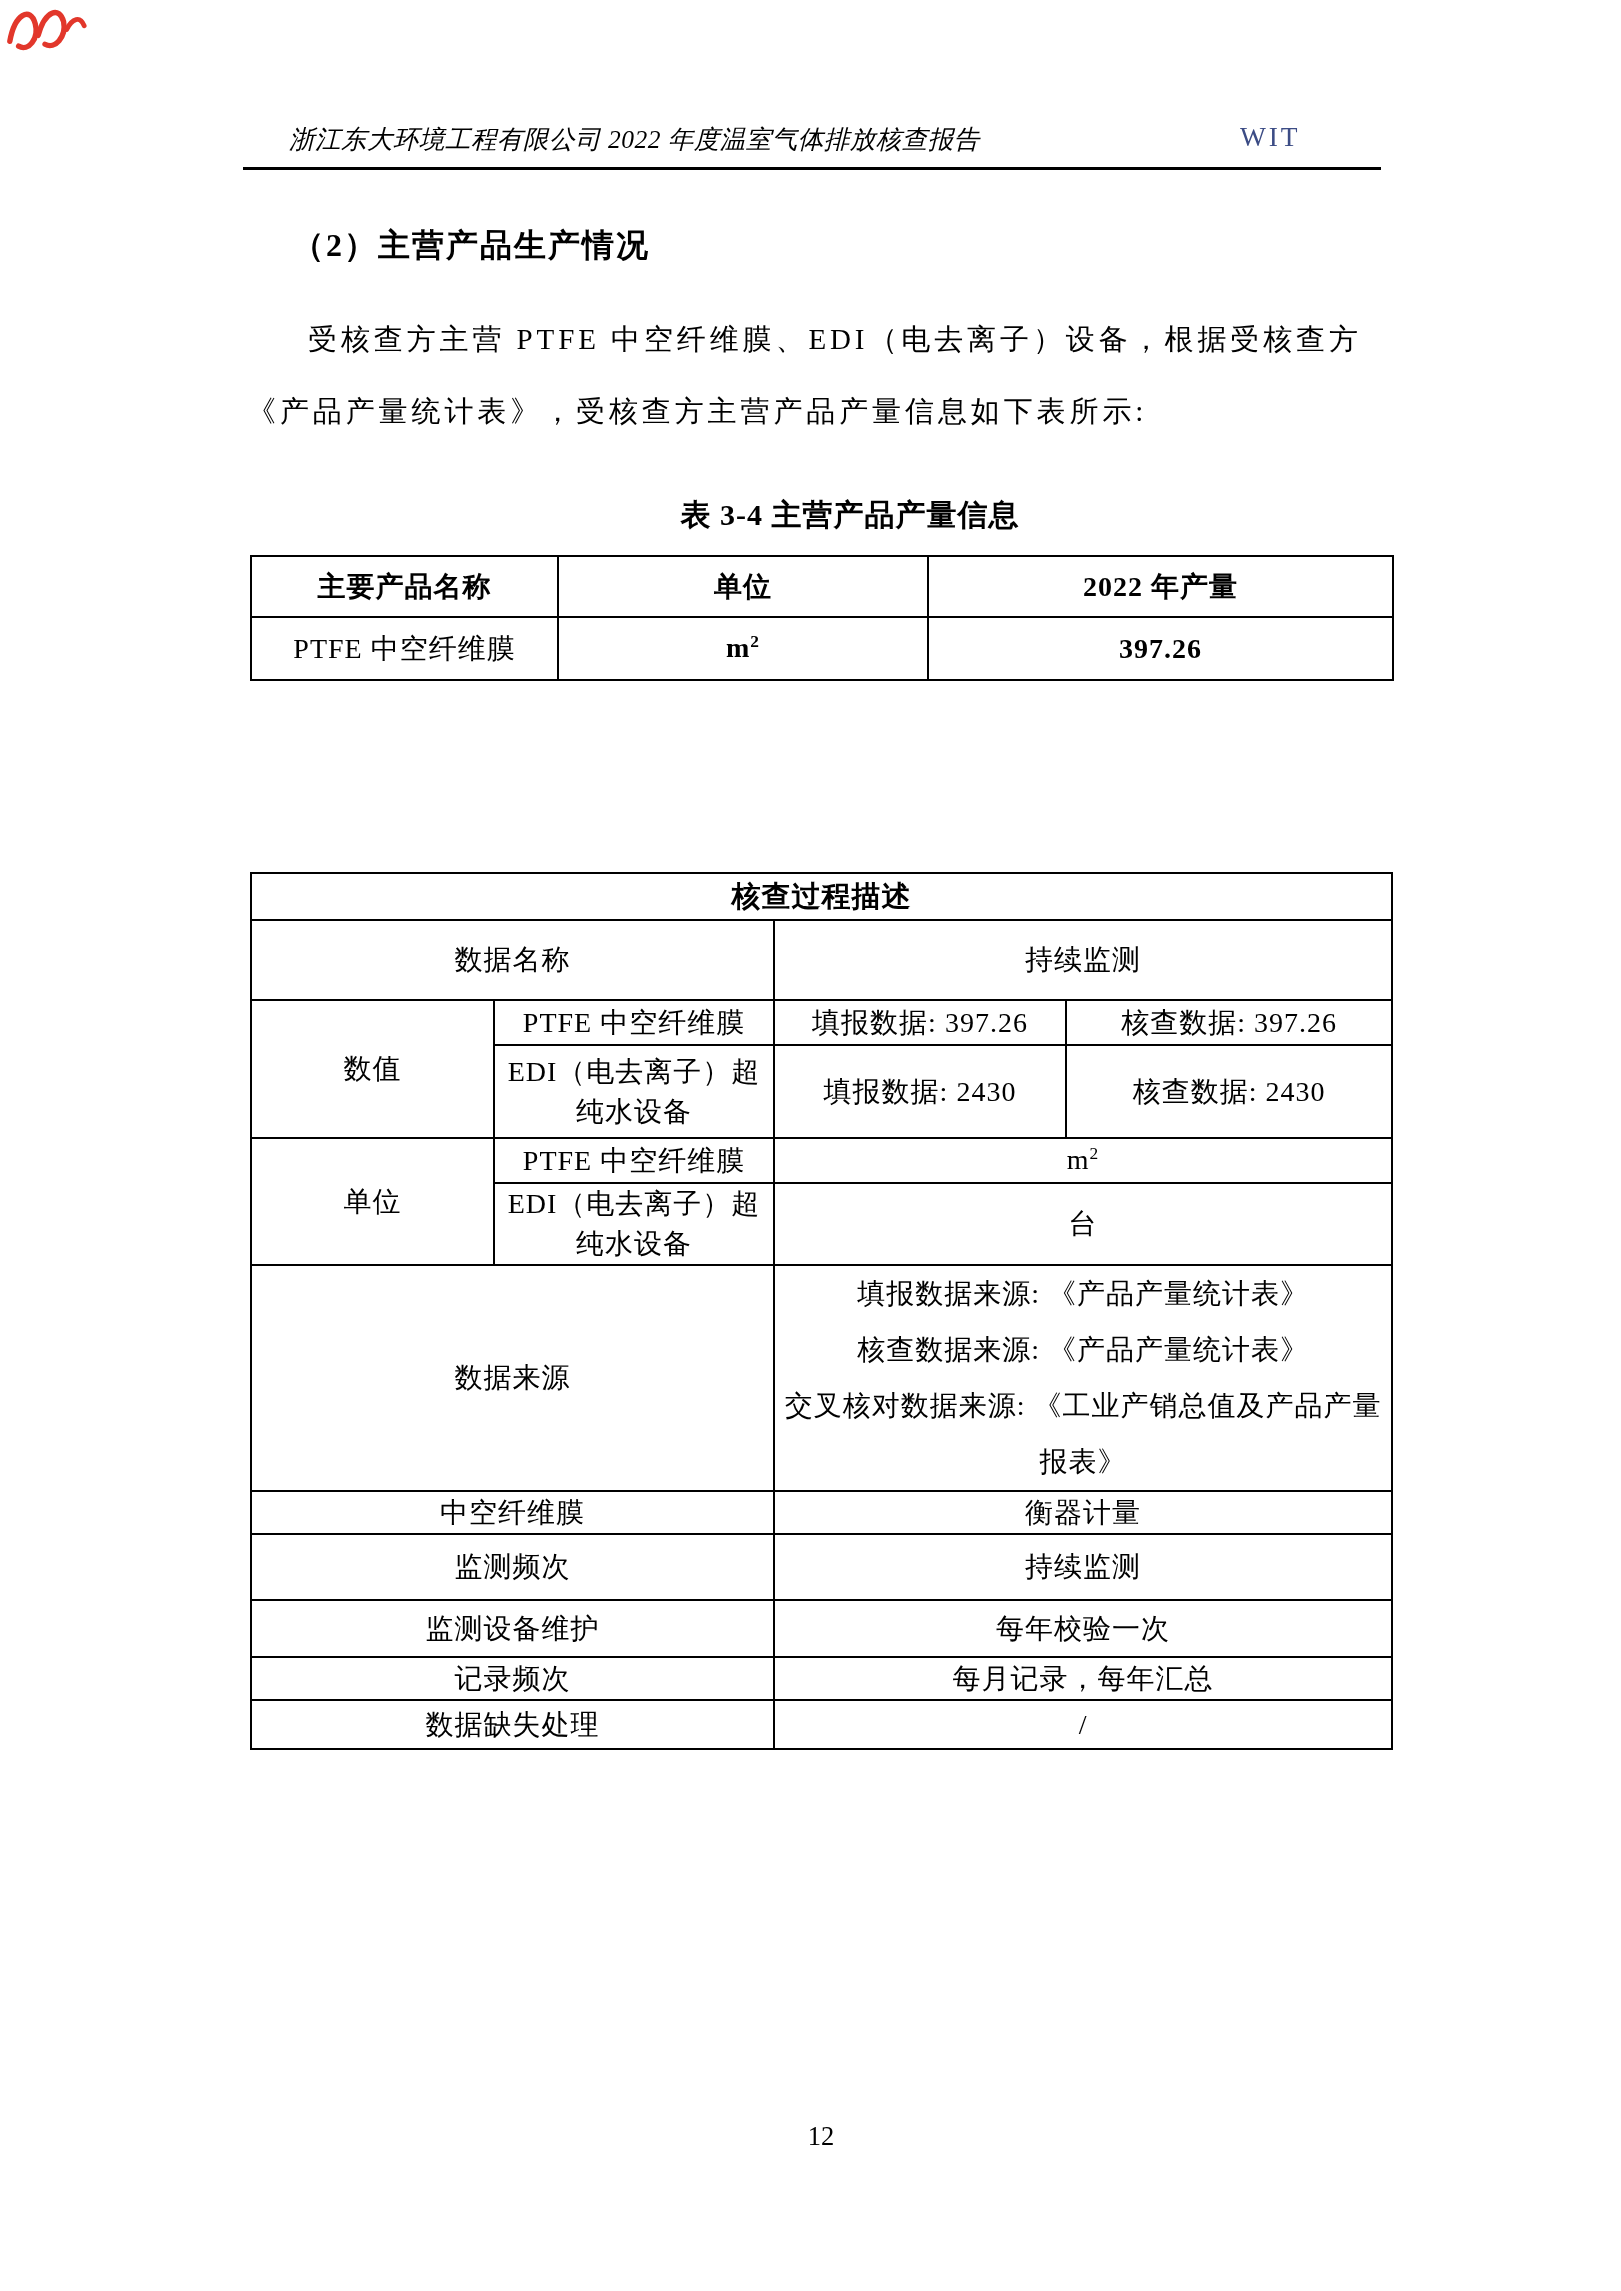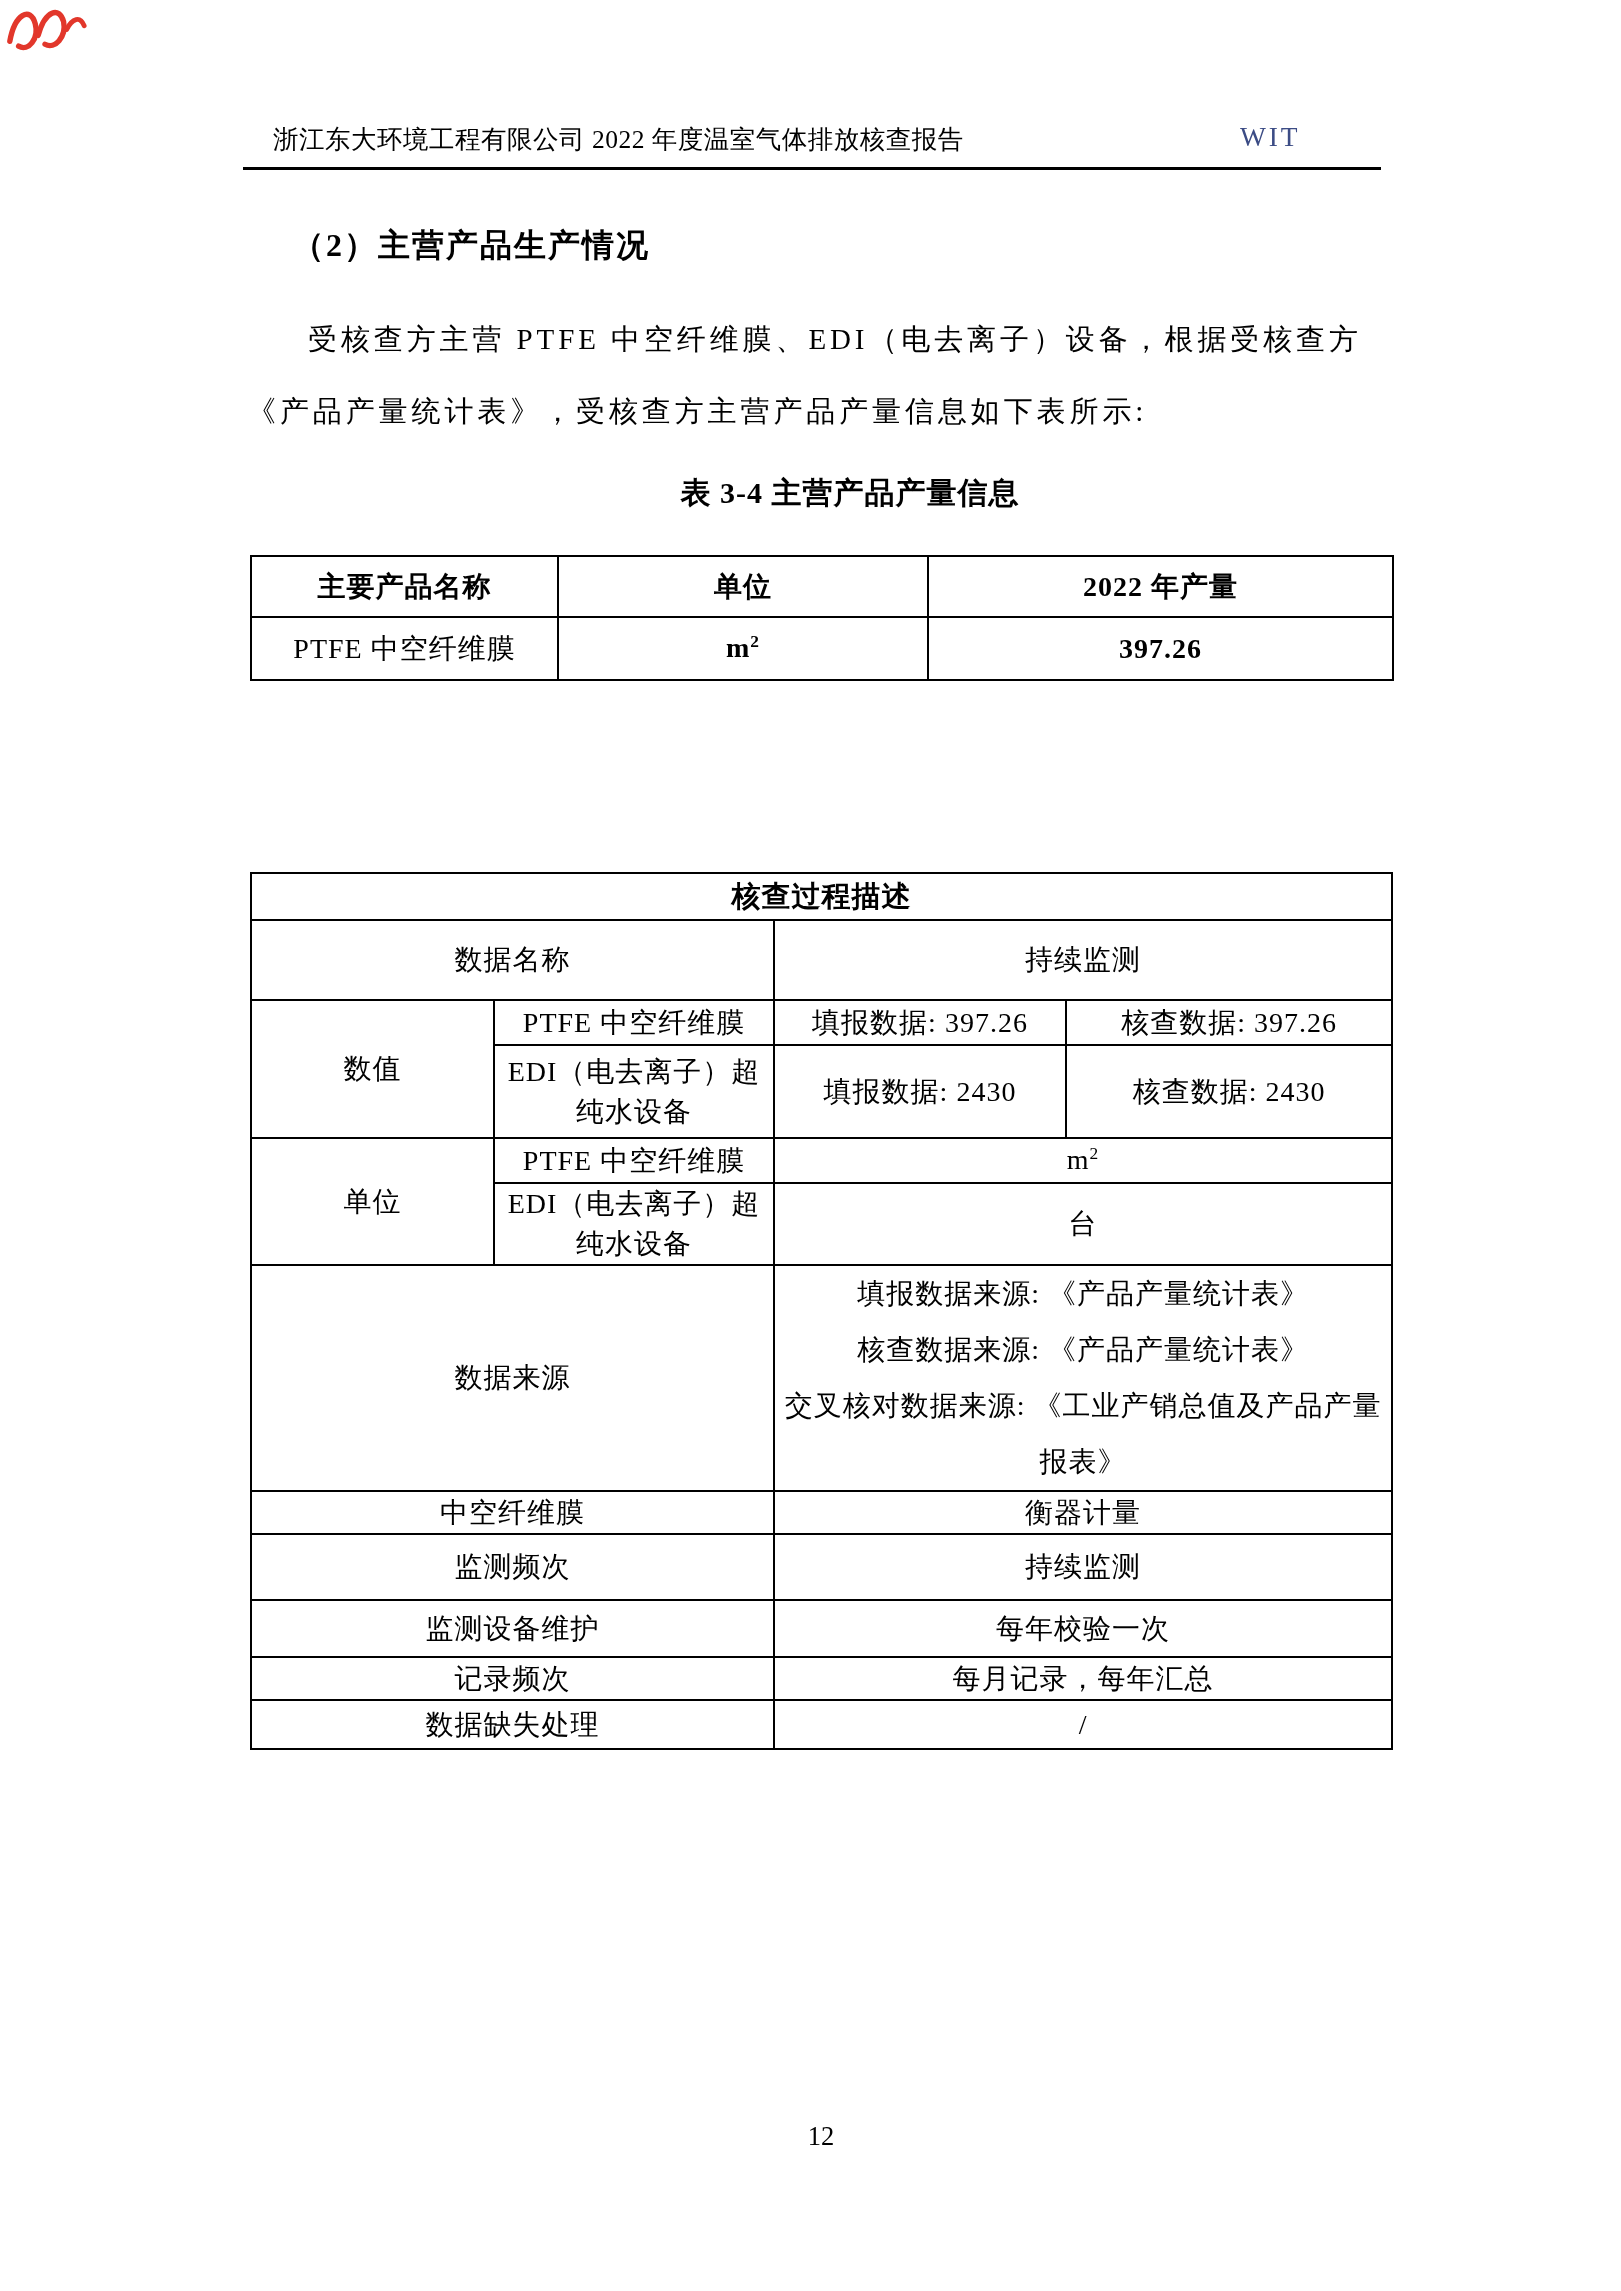--- a/index.html
+++ b/index.html
@@ -5,30 +5,30 @@
   html,body{margin:0;padding:0;background:#888;}
   .page{
     position:relative;
     width:1621px;height:2292px;
     background:#ffffff;
     font-family:"Liberation Serif","DejaVu Serif",serif;
     color:#000;
     overflow:hidden;
   }
   .abs{position:absolute;}
-  .header-title{left:273px;top:122px;font-size:25.5px;letter-spacing:0.5px;white-space:nowrap;}
+  .header-title{left:289px;top:122px;font-size:25.5px;letter-spacing:0.5px;white-space:nowrap;font-style:italic;}
   .wit-logo{left:1240px;top:122px;font-size:27.4px;letter-spacing:2.9px;color:#3c4c85;font-weight:500;}
   .header-rule{left:243px;top:167px;width:1138px;height:2.9px;background:#000;}
   .red-scribble{left:2px;top:0px;}
   .section-heading{left:292px;top:224px;font-size:32px;font-weight:bold;letter-spacing:2px;white-space:nowrap;}
   .para-line{font-size:29px;letter-spacing:3.9px;white-space:nowrap;}
   .para-line1{left:308px;top:320px;}
   .para-line2{left:247px;top:392px;}
   .table-title{width:1142px;text-align:center;font-size:30px;font-weight:bold;letter-spacing:1px;}
-  .t34-title{left:279px;top:473px;}
+  .t34-title{left:279px;top:495px;}
   .t35-title{left:250px;top:822px;}
 
   table.doc-table{
     border-collapse:collapse;
     table-layout:fixed;
     border:2.9px solid #000;
   }
   table.doc-table td{
     border:2px solid #000;
     border-top-width:2.9px;

